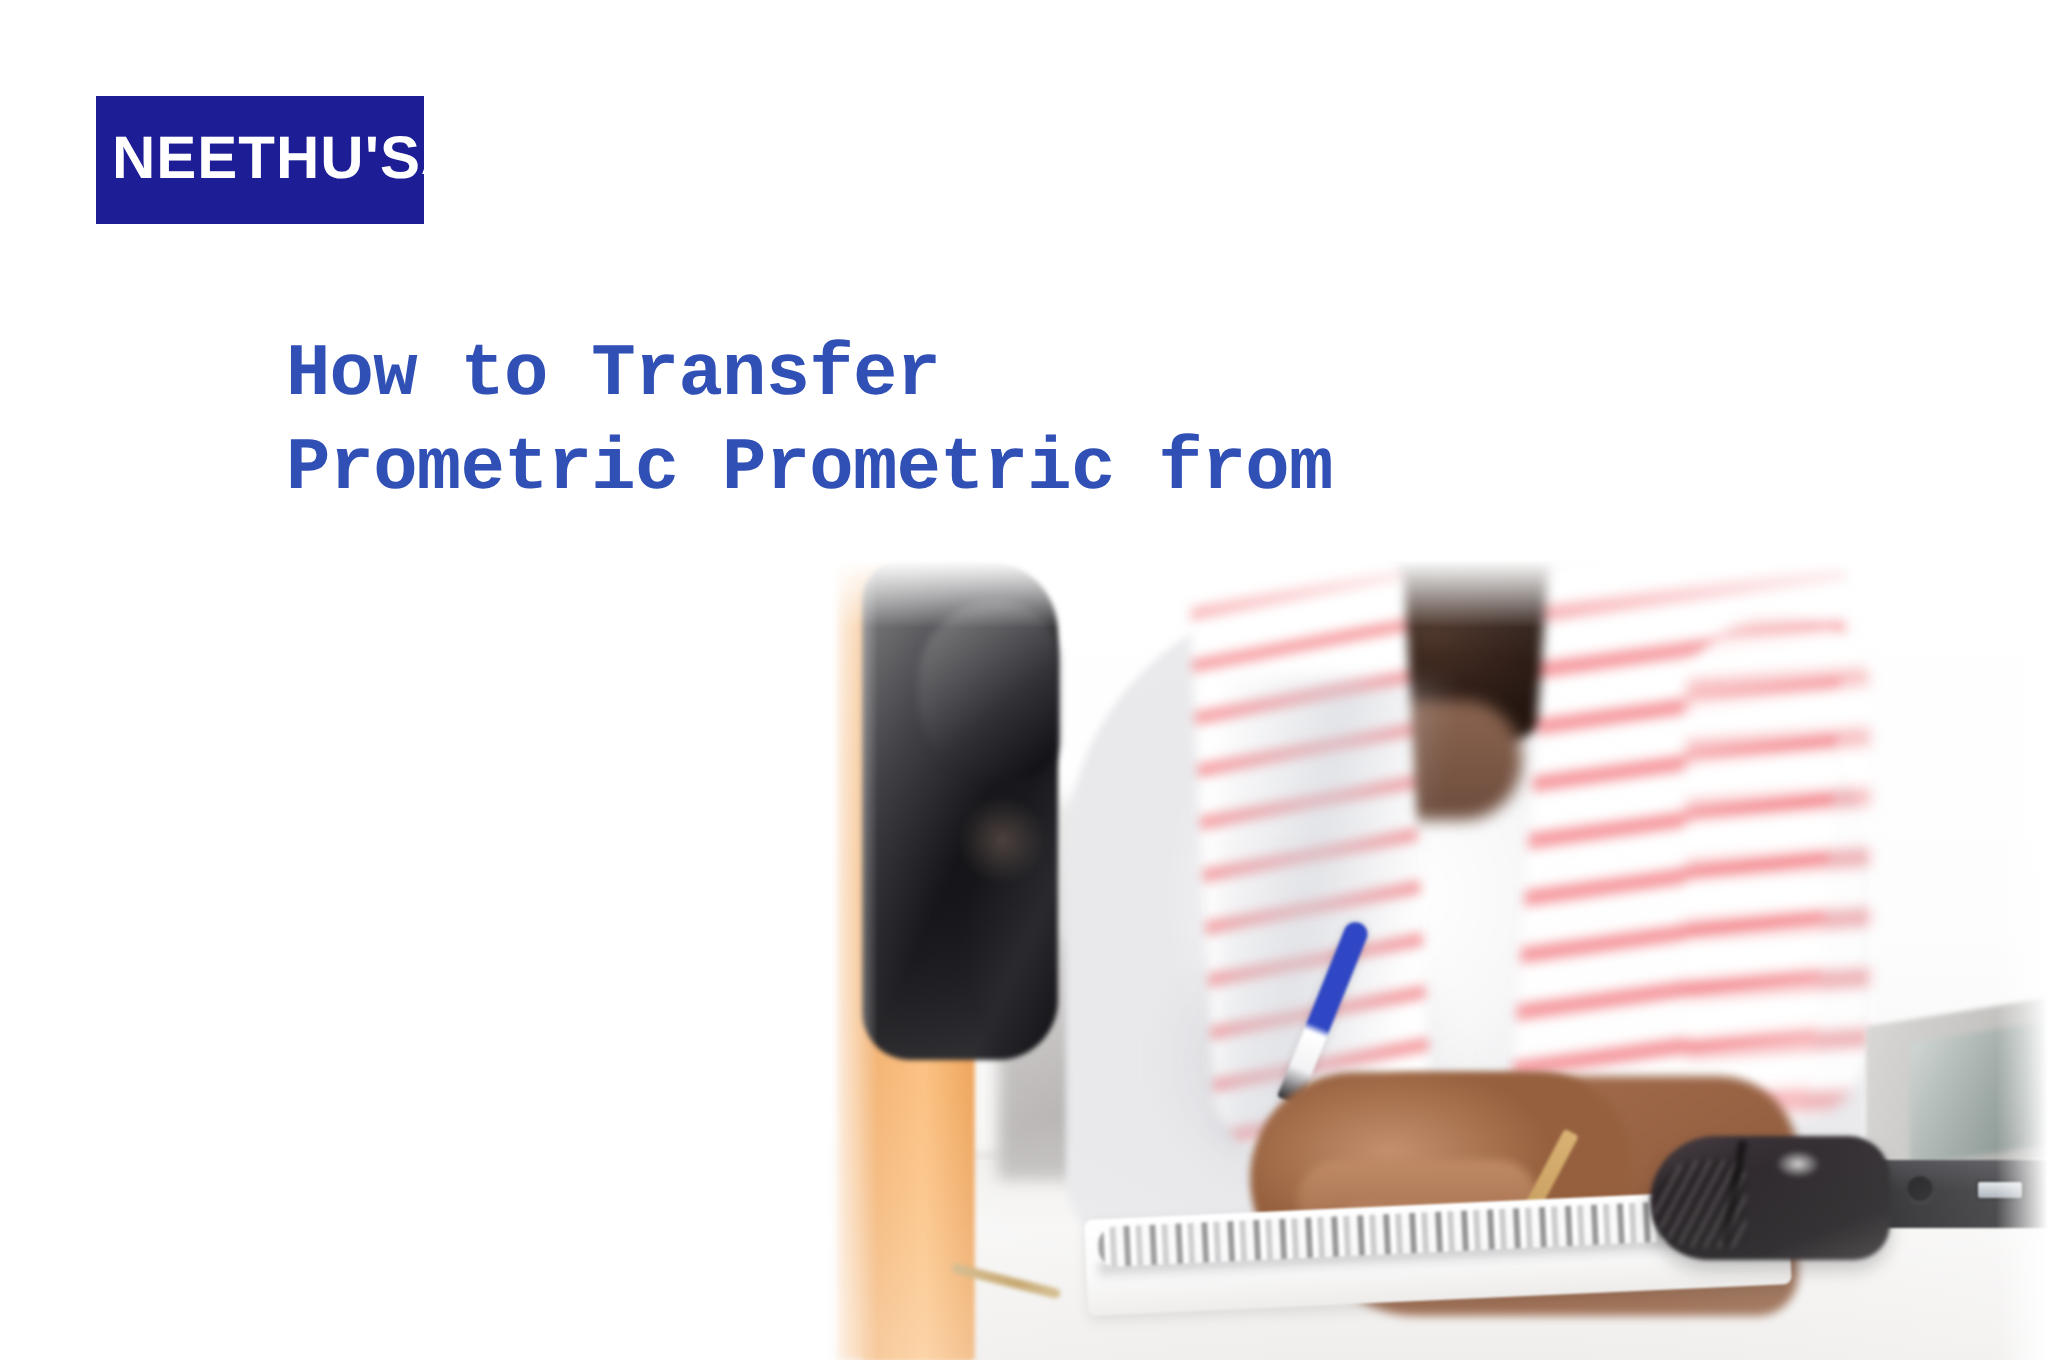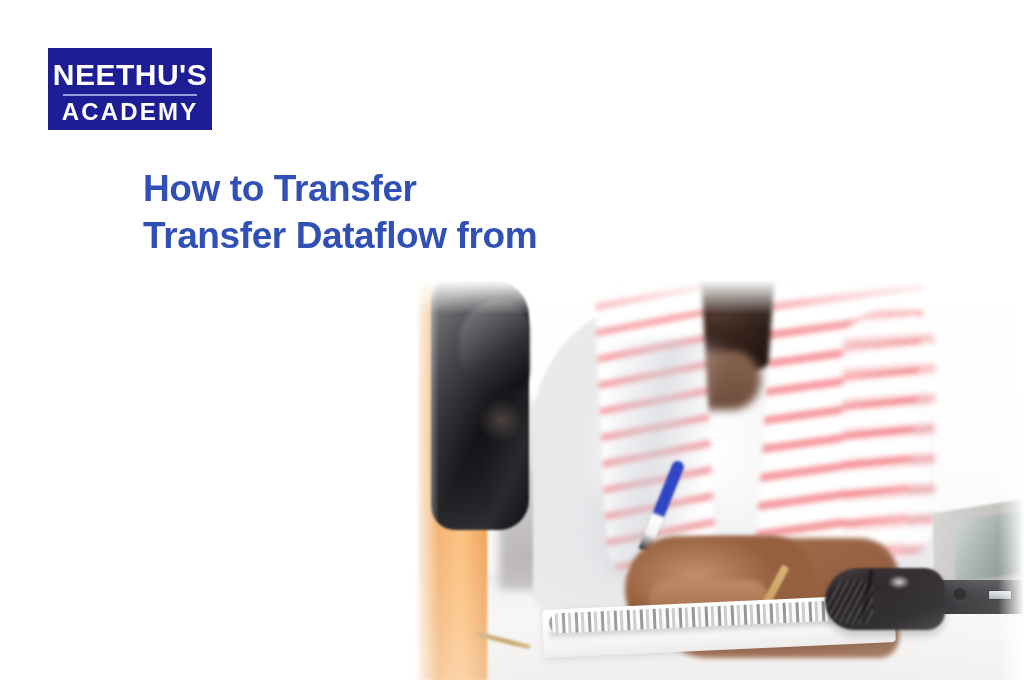--- a/index.html
+++ b/index.html
@@ -5,23 +5,23 @@
   html,body{margin:0;padding:0;}
   body{
     width:1024px;height:680px;overflow:hidden;background:#ffffff;
     font-family:"Liberation Sans","DejaVu Sans",sans-serif;
     position:relative;
   }
   .banner{position:absolute;inset:0;background:#ffffff;}
 
   
   .logo-box{
-    position:absolute;left:48px;top:48px;width:164px;height:82px;
+    position:absolute;left:48px;top:48px;width:164px;height:64px;
     background:#1d1d96;
-    display:flex;flex-direction:column;align-items:center;justify-content:flex-end;
+    display:flex;flex-direction:row;align-items:center;justify-content:space-between;
     box-sizing:border-box;padding:5px 8px 6px;
   }
   .logo-top{
     color:#ffffff;font-weight:bold;font-size:30px;line-height:1;
     letter-spacing:0.5px;font-family:"Liberation Sans",sans-serif;
     white-space:nowrap;
   }
   .logo-rule{
     width:134px;height:2px;background:#8f9fe0;margin:4px 0 4px;
   }
@@ -29,21 +29,21 @@
     color:#ffffff;font-weight:bold;font-size:24px;line-height:1;
     letter-spacing:2.2px;font-family:"Liberation Sans",sans-serif;
     white-space:nowrap;
   }
 
   
   .headline{
     position:absolute;left:143px;top:140px;width:600px;
     color:#3050b5;font-weight:bold;font-size:37px;line-height:47px;
     letter-spacing:-0.4px;
-    font-family:Liberation Sans, sans-serif;
+    font-family:Liberation Mono, monospace;
     z-index:5;
   }
   .headline .ln{display:block;white-space:nowrap;}
 
   
   .photo{
     position:absolute;left:413px;top:280px;width:611px;height:400px;
     overflow:hidden;background:#ffffff;
   }
   .ph-layer{position:absolute;}
@@ -333,21 +333,21 @@
 <div class="banner">
 
   <div class="logo-box">
     <div class="logo-top">NEETHU'S</div>
     <div class="logo-rule"></div>
     <div class="logo-bottom">ACADEMY</div>
   </div>
 
   <h1 class="headline">
     <span class="ln">How to Transfer</span>
-    <span class="ln">Transfer Dataflow from</span>
+    <span class="ln">Prometric Prometric from</span>
   </h1>
 
   <div class="photo">
     <div class="ph-layer backwall"></div>
     <div class="ph-layer desk-edge"></div>
     <div class="ph-layer desk"></div>
 
     <div class="ph-layer bg-grey2"></div>
     <div class="ph-layer bg-grey"></div>
 

